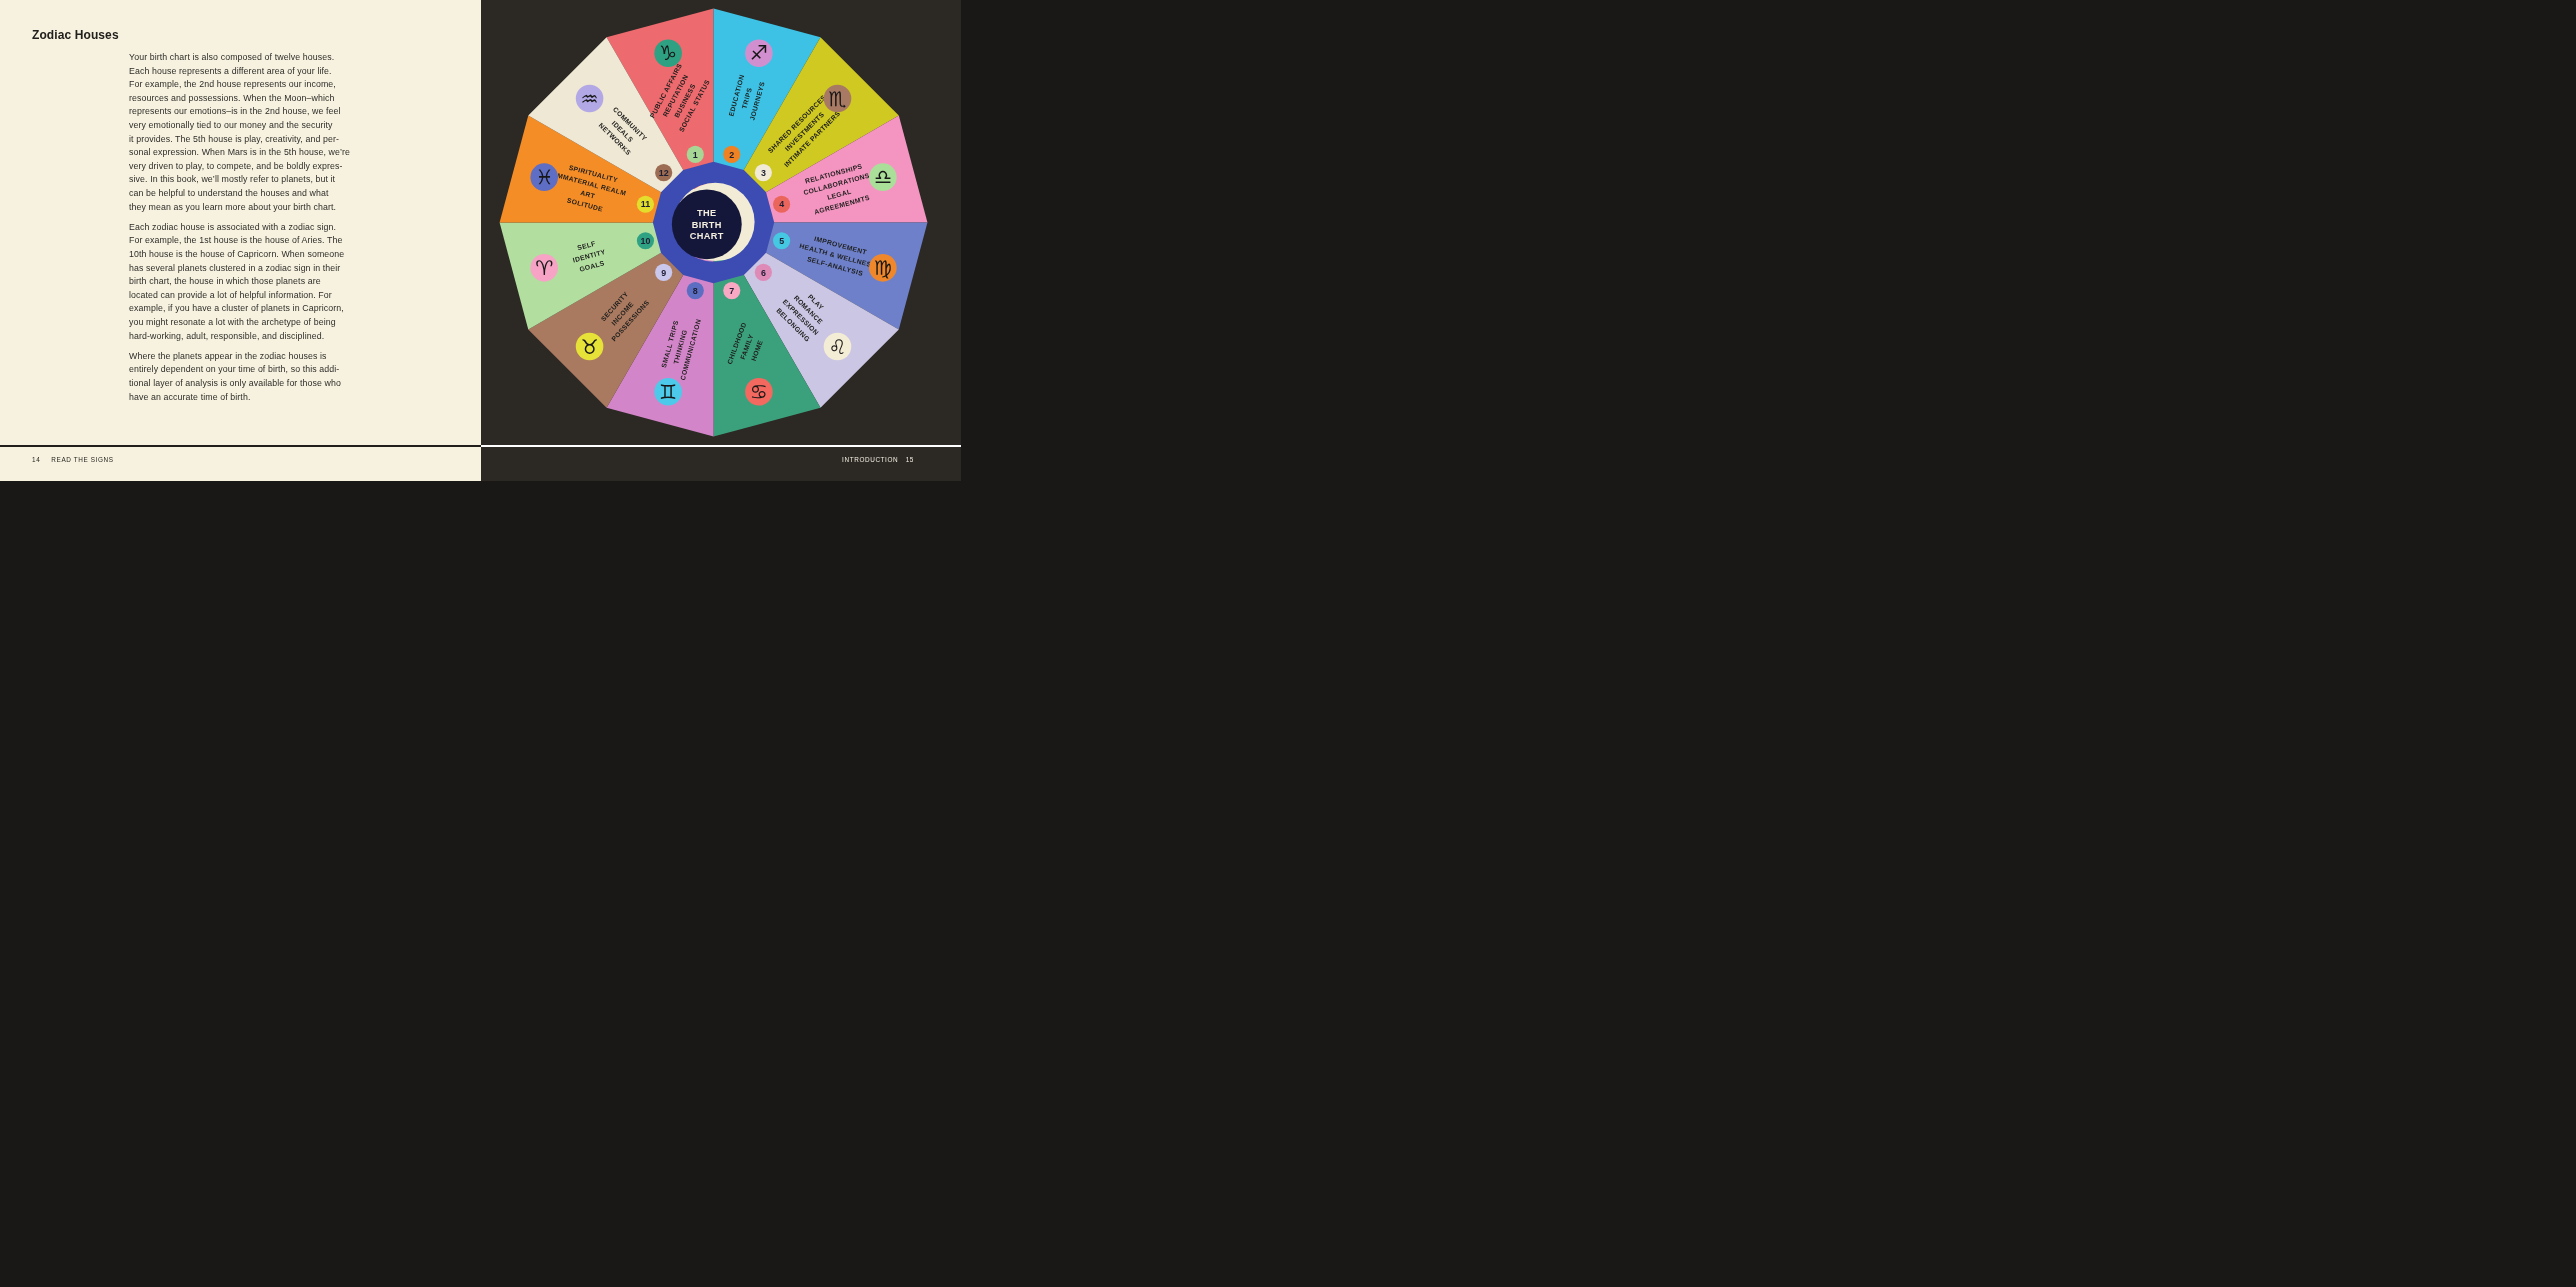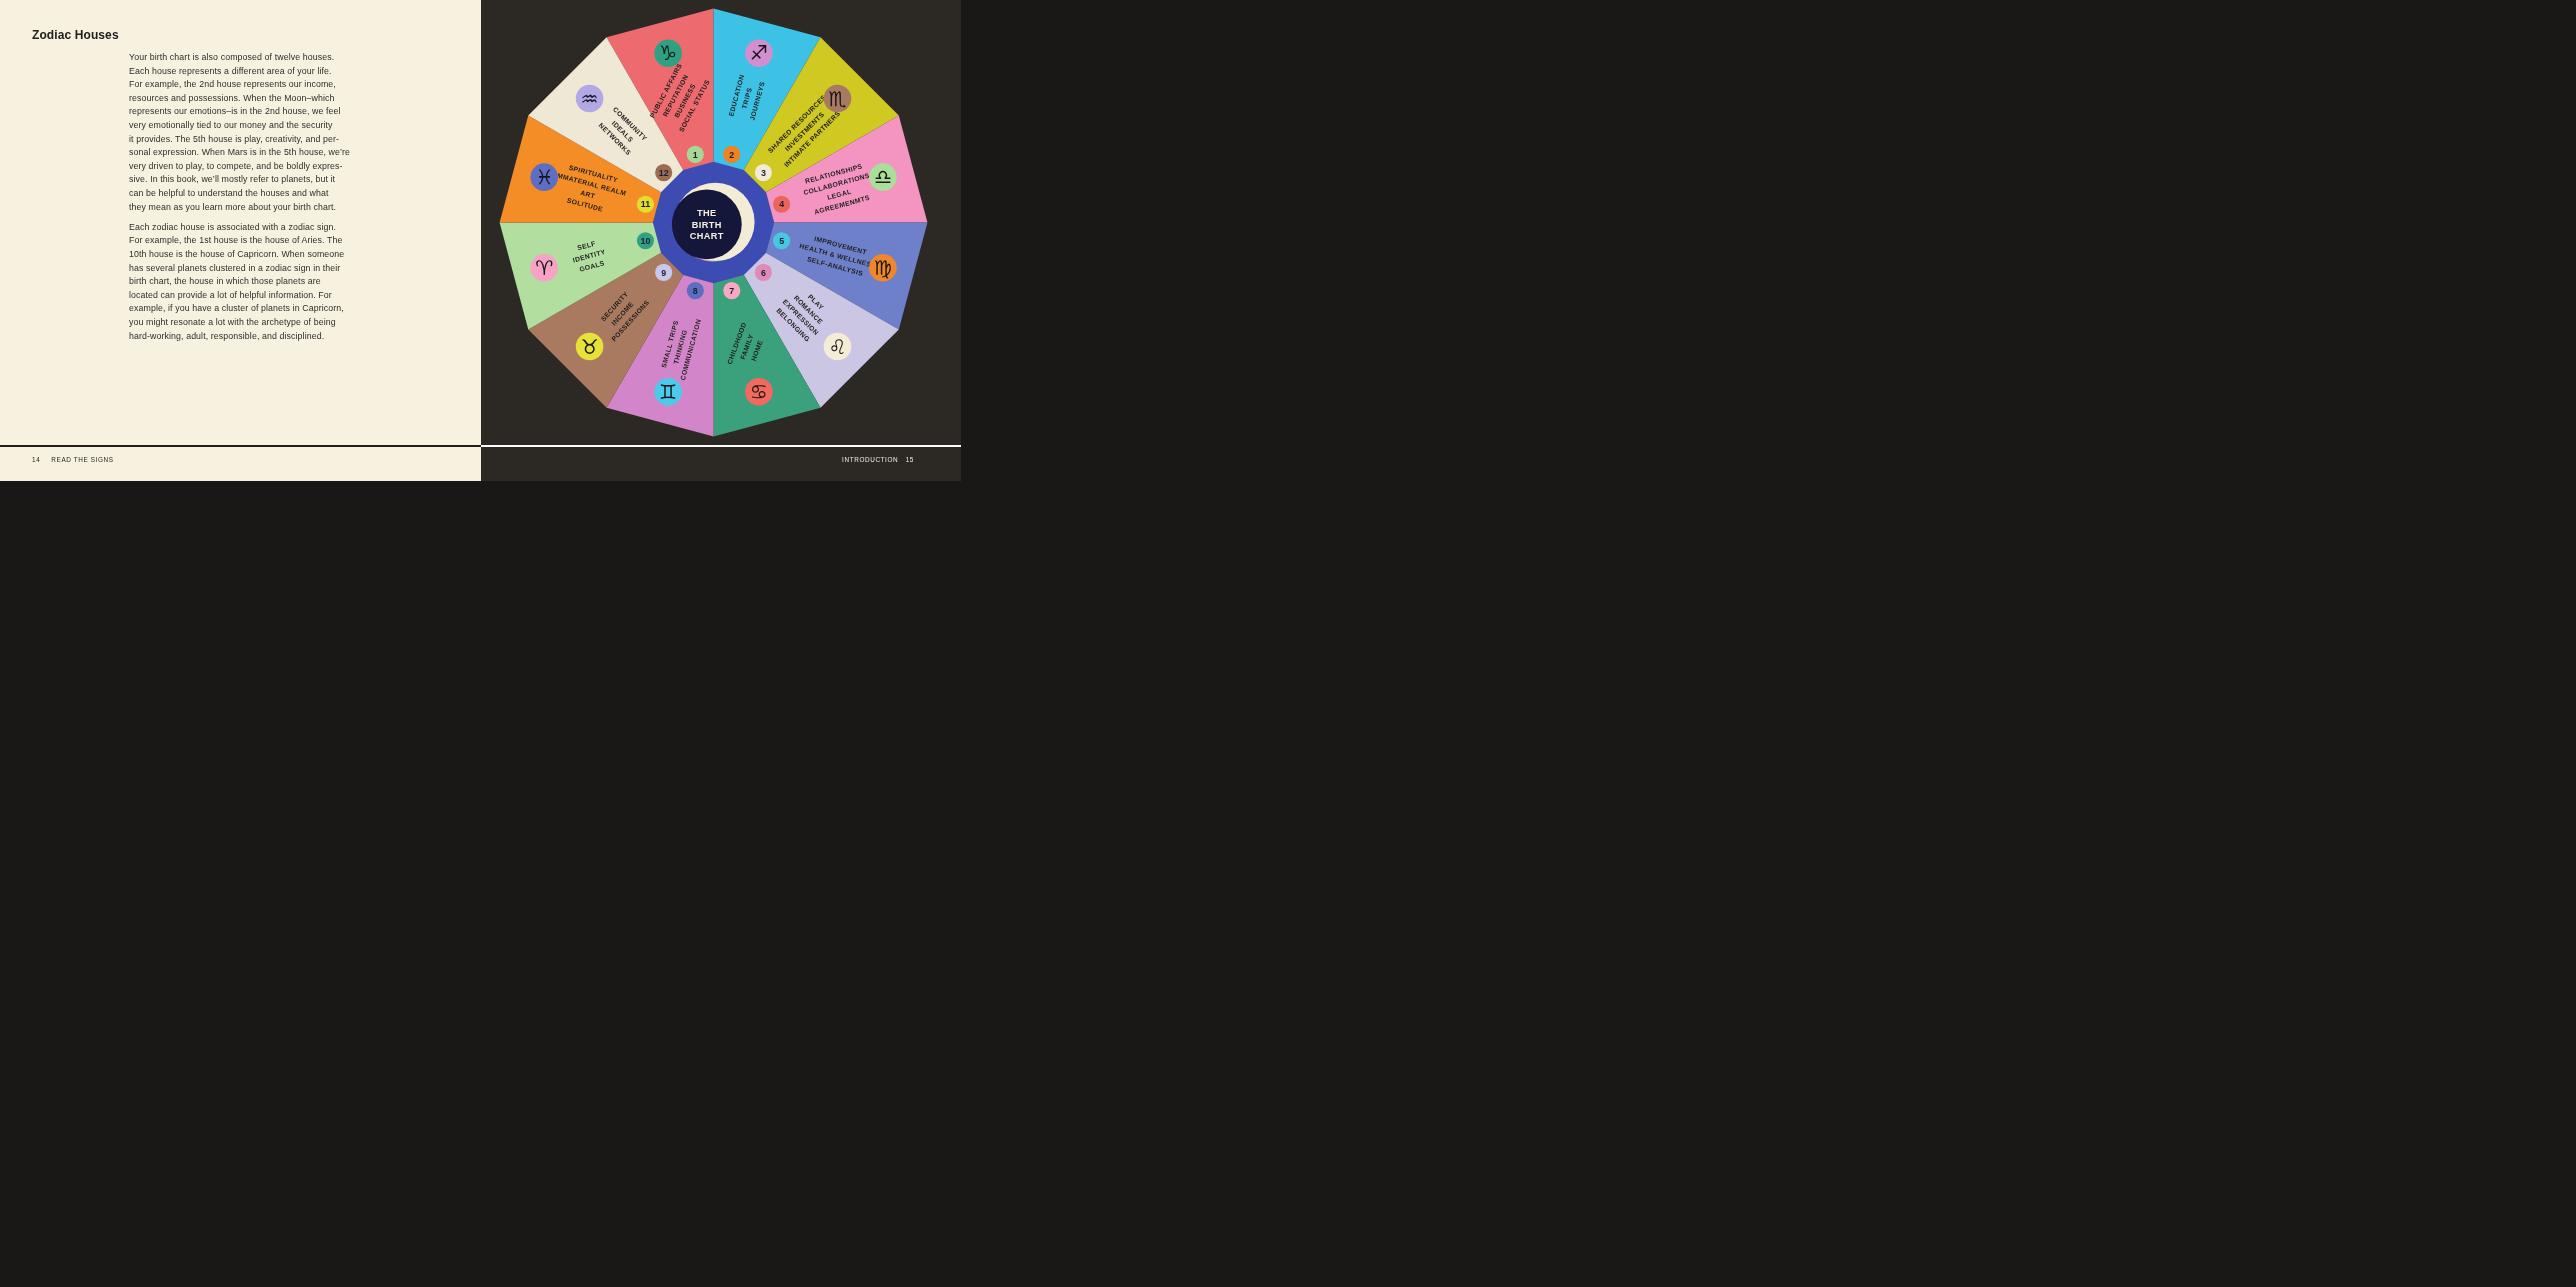--- a/index.html
+++ b/index.html
@@ -67,20 +67,24 @@
 they mean as you learn more about your birth chart.</p>
       <p>Each zodiac house is associated with a zodiac sign.
 For example, the 1st house is the house of Aries. The
 10th house is the house of Capricorn. When someone
 has several planets clustered in a zodiac sign in their
 birth chart, the house in which those planets are
 located can provide a lot of helpful information. For
 example, if you have a cluster of planets in Capricorn,
 you might resonate a lot with the archetype of being
 hard-working, adult, responsible, and disciplined.</p>
+      <p>Where the planets appear in the zodiac houses is
+entirely dependent on your time of birth, so this addi-
+tional layer of analysis is only available for those who
+have an accurate time of birth.</p>
     </div>
     <div class="rule rule-left"></div>
     <footer class="footer-left">
       <span class="pagenum">14</span><span class="running-head">READ THE SIGNS</span>
     </footer>
   </section>
 
   <section class="page-right">
     <svg id="wheel" width="481" height="445" viewBox="0 0 784 726">
         <path d="M379,363 L204.50000000000003,60.757134079230866 L379,14 Z" fill="#ed6a6e"></path>

